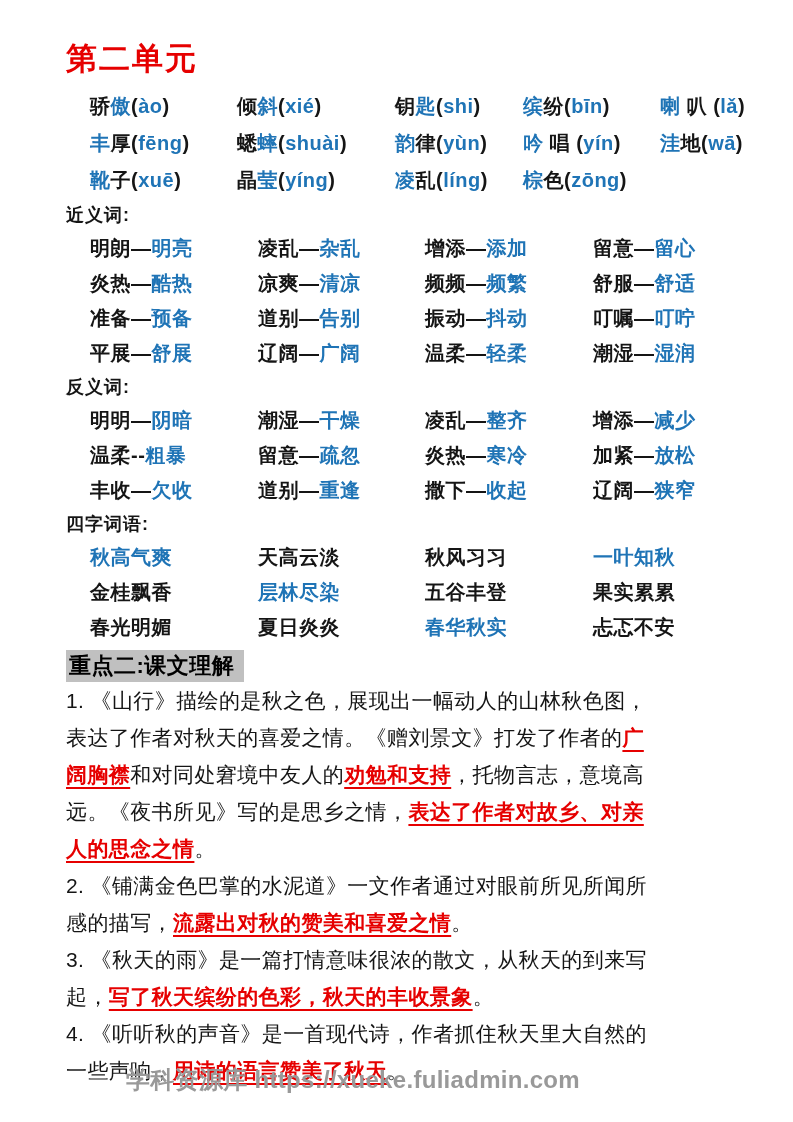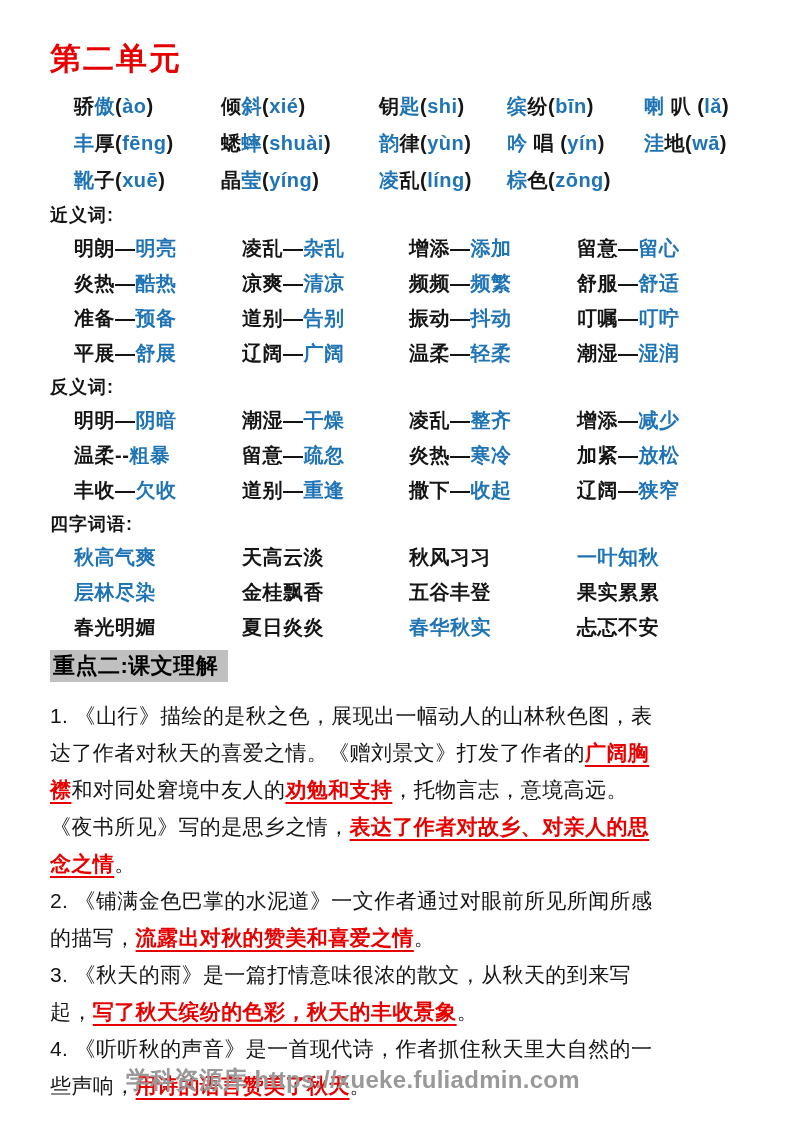--- a/index.html
+++ b/index.html
@@ -9,31 +9,31 @@
     --footer_gray:#999999;
     --ink:#151515;
   }
   *{box-sizing:border-box;}
   html,body{margin:0;padding:0;}
   body{
     width:793px;height:1122px;background:#ffffff;overflow:hidden;
     font-family:"Liberation Sans","DejaVu Sans",sans-serif;
     color:var(--ink);
   }
-  .page{position:relative;width:706px;height:1122px;padding:42px 48px 0 50px;}
+  .page{position:relative;width:706px;height:1122px;padding:42px 48px 0 66px;}
   .title{
     margin:0 0 12px 0;color:var(--accent_red);
     font-size:31px;font-weight:700;letter-spacing:2px;line-height:34px;
   }
   .sec-heading{
     display:inline-block;background:var(--highlight_gray);color:#000;
     font-size:22px;font-weight:700;line-height:26px;
     padding:3px 10px 3px 3px;margin:0 0 7px 0;letter-spacing:0.5px;
   }
-  .sec-heading.sec2{margin-top:5px;margin-bottom:15px;}
+  .sec-heading.sec2{margin-top:5px;margin-bottom:0;}
   .grid{display:grid;font-size:20px;font-weight:600;letter-spacing:0.5px;margin-left:24px;}
   .pinyin-grid{grid-template-columns:147px 158px 128px 137px 1fr;line-height:37px;}
   .four-col{grid-template-columns:168px 167px 168px 1fr;line-height:35px;}
   .cell{white-space:nowrap;}
   .group-label{font-size:18px;font-weight:700;line-height:32px;letter-spacing:1px;}
   .para{
     margin:0;font-size:21px;line-height:37px;font-weight:500;
     letter-spacing:0.4px;text-align:left;
   }
   .c-b{color:var(--accent_blue);}
@@ -106,22 +106,22 @@
       <div class="cell"><span>撒下—</span><span class="c-b">收起</span></div>
       <div class="cell"><span>辽阔—</span><span class="c-b">狭窄</span></div>
     </div>
 
   <div class="group-label">四字词语:</div>
   <div class="grid four-col">
       <div class="cell"><span class="c-b">秋高气爽</span></div>
       <div class="cell"><span>天高云淡</span></div>
       <div class="cell"><span>秋风习习</span></div>
       <div class="cell"><span class="c-b">一叶知秋</span></div>
+      <div class="cell"><span>金桂飘香</span></div>
       <div class="cell"><span class="c-b">层林尽染</span></div>
-      <div class="cell"><span>金桂飘香</span></div>
       <div class="cell"><span>五谷丰登</span></div>
       <div class="cell"><span>果实累累</span></div>
       <div class="cell"><span>春光明媚</span></div>
       <div class="cell"><span>夏日炎炎</span></div>
       <div class="cell"><span class="c-b">春华秋实</span></div>
       <div class="cell"><span>忐忑不安</span></div>
     </div>
 
   <div>
     <span class="sec-heading sec2">重点二:课文理解</span>

